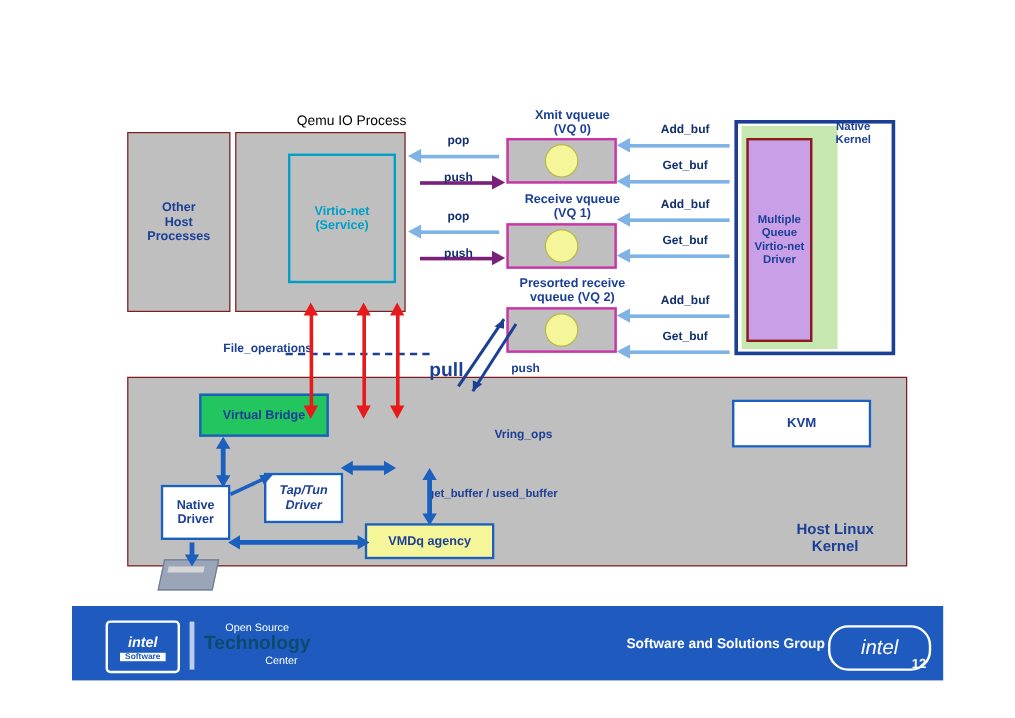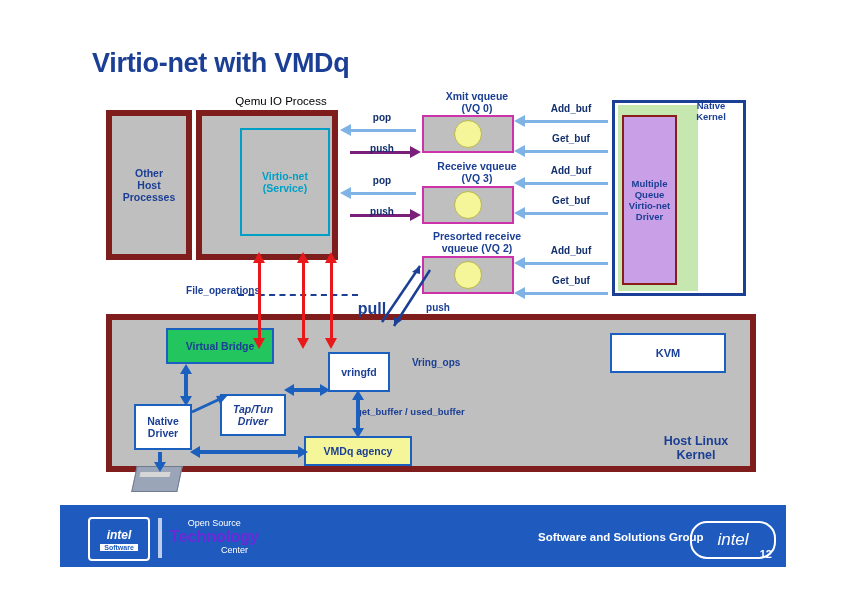--- a/index.html
+++ b/index.html
@@ -5,21 +5,21 @@
   html,body{margin:0;padding:0;}
   body{width:846px;height:598px;background:#ffffff;font-family:"Liberation Sans",sans-serif;position:relative;overflow:hidden;}
   #slide{position:absolute;left:0;top:0;width:846px;height:598px;}
   .abs{position:absolute;}
   .title{left:92px;top:48px;font-size:27px;font-weight:bold;color:#1b3f94;letter-spacing:-0.3px;}
 
   
   .box{position:absolute;box-sizing:border-box;display:flex;align-items:center;justify-content:center;text-align:center;}
   .lbl{position:absolute;text-align:center;}
 
-  .gray{background:#bfbfbf;border:6px solid #7f1d1d;}
+  .gray{background:#bfbfbf;border:1px solid #7f1d1d;}
   .cyan-b{border:2px solid #00a0c6;}
   .blue-b{border:2px solid #1b5fbf;}
   .magenta-b{border:2px solid #cc33aa;}
   .navy-b{border:3px solid #1b3f94;}
 
   .t-navy{color:#1b3f94;font-weight:bold;}
   .t-cyan{color:#00a0c6;font-weight:bold;}
   .t-dark{color:#12306e;font-weight:bold;}
   .line-h{position:absolute;height:3px;}
   .line-v{position:absolute;width:3px;}
@@ -27,23 +27,22 @@
 
   .footer{position:absolute;left:60px;top:505px;width:726px;height:62px;background:#1f5bbf;}
   .intelbadge{position:absolute;left:88px;top:517px;width:58px;height:40px;border:2px solid #ffffff;border-radius:4px;display:flex;flex-direction:column;align-items:center;justify-content:center;}
   .pagenum{position:absolute;right:74px;top:548px;color:#ffffff;font-size:11px;font-weight:bold;}
 </style>
 </head>
 <body>
 
 <div id="slide">
 
-  <div class="abs title">Virtio-net with VMDq</div>
-
-  <div class="lbl" style="left:186px;top:95px;width:190px;font-size:11.5px;">Qemu IO Process</div>
+
+  <div class="lbl" style="left:198px;top:95px;width:190px;font-size:11.5px;">Qemu IO Process</div>
 
   <div class="box gray" style="left:106px;top:110px;width:86px;height:150px;">
     <span style="font-size:10.5px;white-space:pre-line;" class="t-navy">Other
 Host
 Processes</span>
   </div>
 
   <div class="box gray" style="left:196px;top:110px;width:142px;height:150px;"></div>
 
   <div class="box cyan-b" style="left:240px;top:128px;width:90px;height:108px;background:#bfbfbf;">
@@ -63,21 +62,21 @@
 Driver</span>
   </div>
 
   <div class="lbl t-navy" style="left:402px;top:90px;width:150px;font-size:10.5px;">Xmit vqueue</div>
   <div class="lbl t-navy" style="left:402px;top:102px;width:150px;font-size:10.5px;">(VQ 0)</div>
   <div class="box magenta-b" style="left:422px;top:115px;width:92px;height:38px;background:#bfbfbf;">
     <div style="width:26px;height:26px;border-radius:50%;background:#f5f59a;border:1px solid #b8b84a;"></div>
   </div>
 
   <div class="lbl t-navy" style="left:402px;top:160px;width:150px;font-size:10.5px;">Receive vqueue</div>
-  <div class="lbl t-navy" style="left:402px;top:172px;width:150px;font-size:10.5px;">(VQ 3)</div>
+  <div class="lbl t-navy" style="left:402px;top:172px;width:150px;font-size:10.5px;">(VQ 1)</div>
   <div class="box magenta-b" style="left:422px;top:186px;width:92px;height:38px;background:#bfbfbf;">
     <div style="width:26px;height:26px;border-radius:50%;background:#f5f59a;border:1px solid #b8b84a;"></div>
   </div>
 
   <div class="lbl t-navy" style="left:402px;top:230px;width:150px;font-size:10.5px;">Presorted receive</div>
   <div class="lbl t-navy" style="left:402px;top:242px;width:150px;font-size:10.5px;">vqueue (VQ 2)</div>
   <div class="box magenta-b" style="left:422px;top:256px;width:92px;height:38px;background:#bfbfbf;">
     <div style="width:26px;height:26px;border-radius:50%;background:#f5f59a;border:1px solid #b8b84a;"></div>
   </div>
 
@@ -135,23 +134,20 @@
   <div class="box blue-b" style="left:220px;top:394px;width:66px;height:42px;background:#ffffff;">
     <span class="t-navy" style="font-size:10.5px;white-space:pre-line;font-style:italic;">Tap/Tun
 Driver</span>
   </div>
 
   <div class="box blue-b" style="left:134px;top:404px;width:58px;height:46px;background:#ffffff;">
     <span class="t-navy" style="font-size:10.5px;white-space:pre-line;">Native
 Driver</span>
   </div>
 
-  <div class="box blue-b" style="left:328px;top:352px;width:62px;height:40px;background:#ffffff;">
-    <span class="t-navy" style="font-size:10.5px;">vringfd</span>
-  </div>
   <div class="lbl t-navy" style="left:412px;top:357px;width:90px;font-size:10px;text-align:left;">Vring_ops</div>
 
   <div class="box blue-b" style="left:304px;top:436px;width:108px;height:30px;background:#f5f59a;">
     <span class="t-navy" style="font-size:10.5px;">VMDq agency</span>
   </div>
 
   <div class="box blue-b" style="left:610px;top:333px;width:116px;height:40px;background:#ffffff;">
     <span class="t-navy" style="font-size:11px;">KVM</span>
   </div>
 
@@ -216,22 +212,22 @@
   </svg>
 
   <div class="footer"></div>
   <div class="intelbadge">
     <span style="color:#ffffff;font-size:12px;font-style:italic;font-weight:bold;">intel</span>
     <span style="color:#1f5bbf;background:#ffffff;font-size:7px;font-weight:bold;padding:0 4px;margin-top:2px;">Software</span>
   </div>
   <div class="abs" style="left:158px;top:518px;width:4px;height:40px;background:#ffffff;opacity:.7;"></div>
   <div class="abs" style="left:170px;top:518px;">
     <div style="color:#ffffff;font-size:9px;text-align:center;">Open Source</div>
-    <div style="color:#6d28d9;font-size:16px;font-weight:bold;line-height:17px;">Technology</div>
+    <div style="color:#0c4a6e;font-size:16px;font-weight:bold;line-height:17px;">Technology</div>
     <div style="color:#ffffff;font-size:9px;text-align:right;width:78px;">Center</div>
   </div>
-  <div class="abs" style="left:522px;top:531px;color:#ffffff;font-size:11.5px;font-weight:bold;margin-left:16px;">Software and Solutions Group</div>
+  <div class="abs" style="left:522px;top:531px;color:#ffffff;font-size:11.5px;font-weight:bold;">Software and Solutions Group</div>
   <div class="abs" style="left:690px;top:521px;width:82px;height:34px;border:2px solid #ffffff;border-radius:17px;display:flex;align-items:center;justify-content:center;">
     <span style="color:#ffffff;font-size:17px;font-style:italic;">intel</span>
   </div>
   <div class="pagenum">12</div>
 
 </div>
 
 </body></html>

